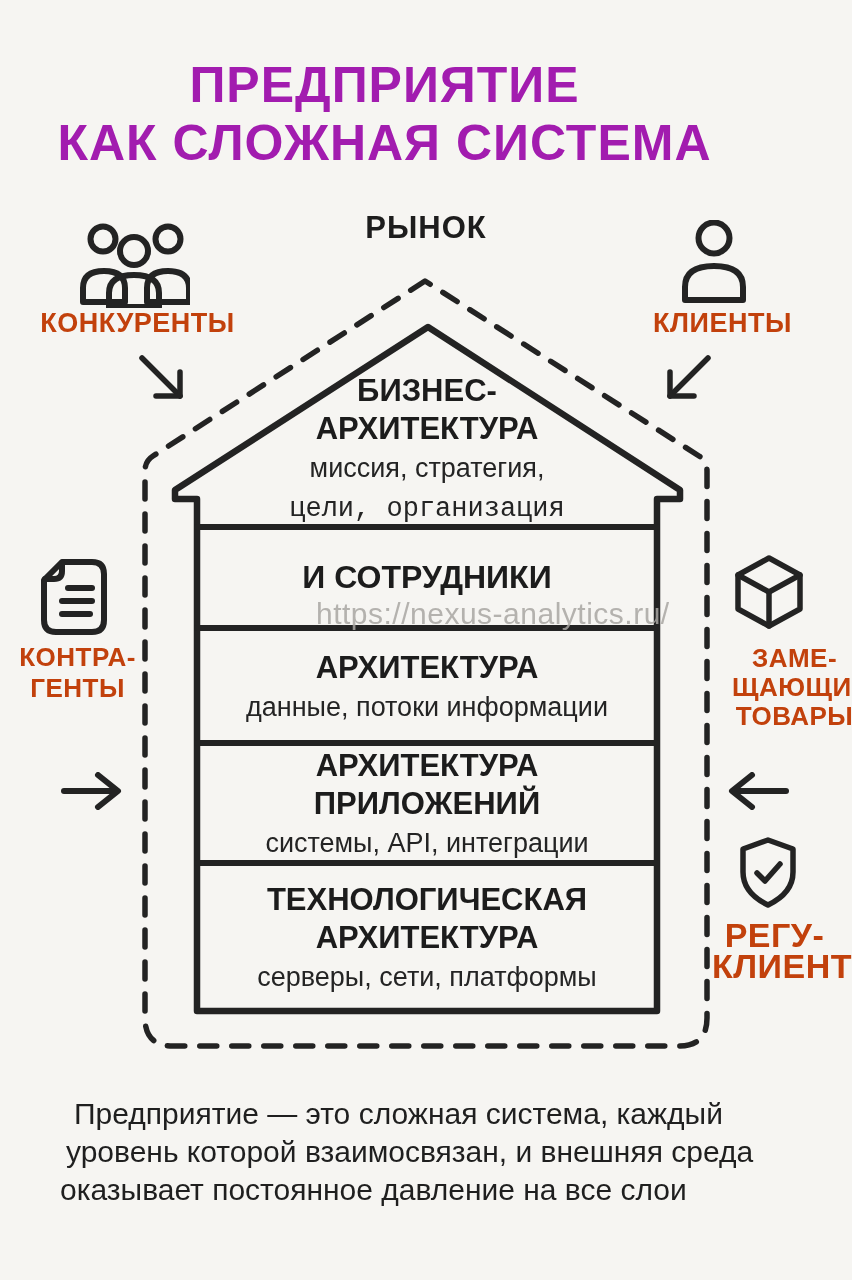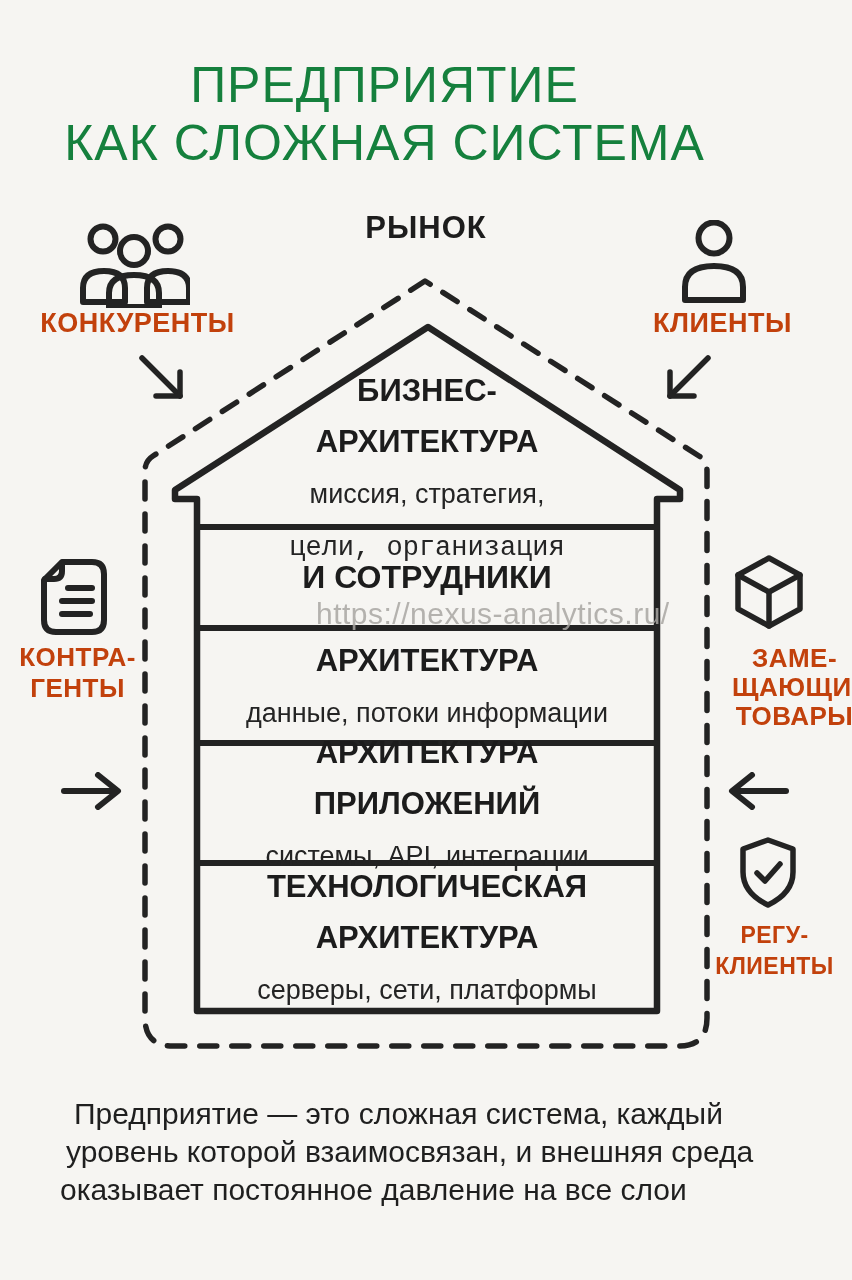--- a/index.html
+++ b/index.html
@@ -5,39 +5,39 @@
   html,body{margin:0;padding:0;}
   .canvas{
     position:relative;
     width:852px;height:1280px;
     background:#f6f5f2;
     font-family:"Liberation Sans","DejaVu Sans",sans-serif;
     color:#1d1d1d;
     overflow:hidden;
   }
   .abs{position:absolute;}
-  .center{display:flex;flex-direction:column;align-items:center;justify-content:center;text-align:center;gap:13px;}
+  .center{display:flex;flex-direction:column;align-items:center;justify-content:center;text-align:center;}
   .page-title{
     left:0;top:56px;width:769px;
-    font-size:50px;line-height:58px;font-weight:400;
-    letter-spacing:1px;text-align:center;color:#15803d;
+    font-size:50px;line-height:58px;font-weight:700;
+    letter-spacing:1px;text-align:center;color:#a21caf;
   }
   .market-label{
     left:276px;top:210px;width:300px;text-align:center;
     font-size:31px;font-weight:700;letter-spacing:1px;
   }
   .side-label{
     font-size:27px;font-weight:700;letter-spacing:.5px;line-height:31px;
     text-align:center;color:#c2410c;
   }
   .competitors-label{left:30px;top:308px;width:215px;}
   .clients-label{left:635px;top:308px;width:175px;}
   .contractors-label{left:10px;top:642px;width:135px;font-size:26px;}
   .substitutes-label{left:732px;top:644px;width:125px;font-size:26px;line-height:29px;}
-  .regulators-label{left:712px;top:920px;width:125px;font-size:23px;}
+  .regulators-label{left:712px;top:920px;width:125px;font-size:34px;}
   svg{display:block;}
   .stroke{stroke:#232323;fill:none;stroke-linejoin:round;stroke-linecap:round;}
   .floor-text{left:197px;width:460px;}
   .floor-title{font-size:31px;line-height:38px;font-weight:700;color:#1c1c1c;}
   .floor-sub{font-size:27px;line-height:33px;font-weight:400;color:#242424;margin-top:4px;}
   .roof-text{left:247px;top:372px;width:360px;}
   .floor-2{top:529px;height:96px;}
   .floor-3{top:632px;height:108px;}
   .floor-4{top:747px;height:112px;}
   .floor-5{top:867px;height:140px;}

